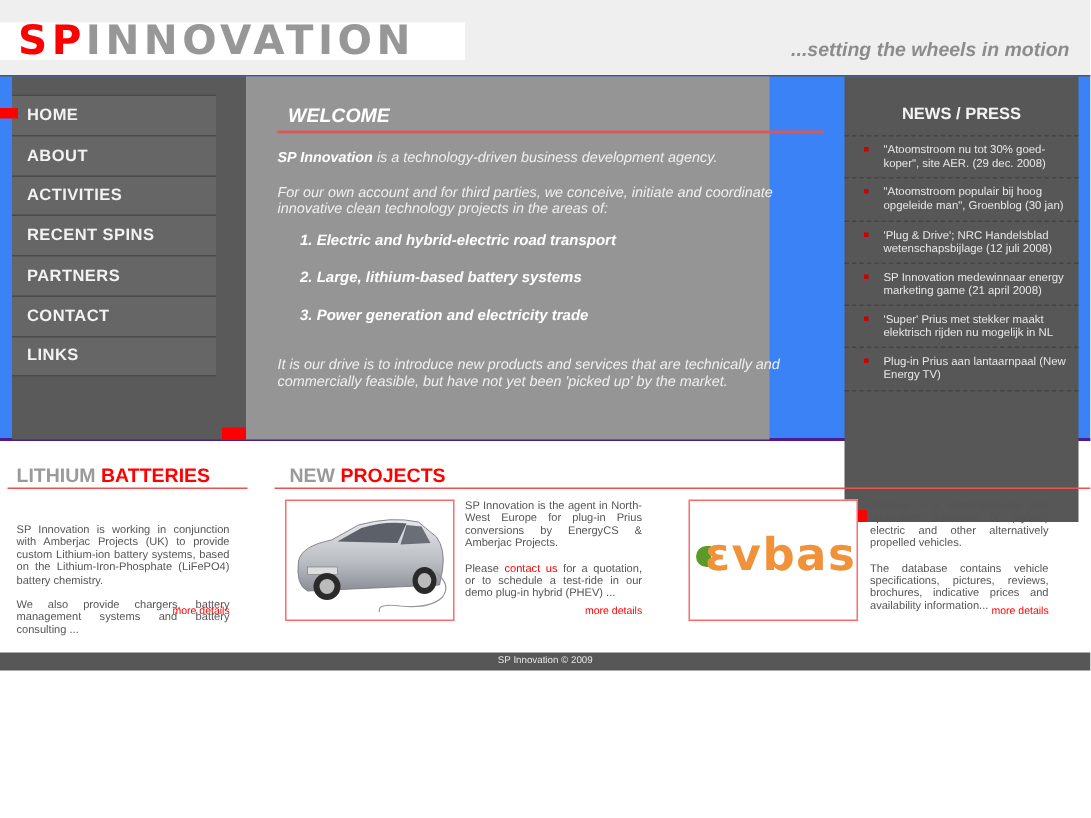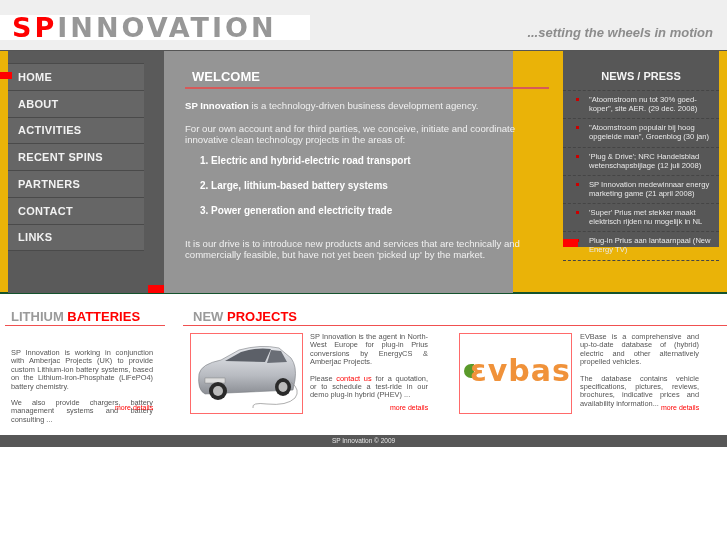--- a/index.html
+++ b/index.html
@@ -8,43 +8,43 @@
 
   
   .header { position: absolute; left: 0; top: 0; width: 727px; height: 50px; background: #efefef; }
   .logo { position: absolute; left: 0; top: 15px; height: 25px; background: #ffffff; padding: 0 12px; width: 310px;
           font-family: "DejaVu Sans", sans-serif; font-weight: bold; font-size: 27px; letter-spacing: 3px; line-height: 25px; }
   .logo .sp { color: #ff0000; }
   .logo .rest { color: #979797; }
   .tagline { position: absolute; right: 14px; top: 25px; font-style: italic; font-weight: bold; font-size: 13px; color: #8c8c8c; }
 
   
-  .band { position: absolute; left: 0; top: 50px; width: 727px; height: 244px; background: #eab308; border-top: 1px solid #555; border-bottom: 2px solid #14532d; }
+  .band { position: absolute; left: 0; top: 50px; width: 727px; height: 244px; background: #3b82f6; border-top: 1px solid #555; border-bottom: 2px solid #4c1d95; }
 
   
   .nav { position: absolute; left: 8px; top: 0; width: 156px; height: 242px; background: #5a5a5a; }
   .nav-inner { position: absolute; left: 0; top: 12px; width: 136px; }
   .nav-item { position: relative; height: 26.8px; border-top: 1px solid #4a4a4a; background: #666666; display: flex; align-items: center; padding-left: 10px; cursor: pointer; }
   .nav-item:last-child { border-bottom: 1px solid #4a4a4a; }
   .nav-label { color: #f2f2f2; font-weight: bold; font-size: 11px; letter-spacing: 0.3px; }
   .active-marker { position: absolute; left: -8px; top: 8px; width: 12px; height: 7px; background: #ff0000; }
   .nav-corner { position: absolute; right: 0; bottom: 0; width: 16px; height: 8px; background: #ff0000; }
 
   
-  .content { position: absolute; left: 164px; top: 0; width: 349px; height: 242px; background: #959595; }
+  .content { position: absolute; left: 164px; top: 0; width: 349px; height: 242px; background: #959595; font-style: italic; }
   .welcome-title { position: absolute; left: 28px; top: 18px; color: #ffffff; font-weight: bold; font-size: 13px; }
   .welcome-rule { position: absolute; left: 21px; top: 36px; width: 364px; height: 2px; background: #d65a5a; }
   .content-text { position: absolute; left: 21px; top: 49px; width: 365px; color: #f0f0f0; font-size: 9.6px; line-height: 11px; }
   .content-text p { margin-bottom: 12px; }
   .content-text b { color: #ffffff; }
   .areas { list-style: none; margin: -2px 0 8px 0; }
   .areas li { font-weight: bold; color: #ffffff; font-size: 10px; padding-left: 15px; height: 25px; }
 
   
-  .news { position: absolute; left: 563px; top: 0; width: 156px; height: 196px; background: #575757; }
+  .news { position: absolute; left: 563px; top: 0; width: 156px; height: 297px; background: #575757; }
   .news-title { position: absolute; left: 0; top: 19px; width: 156px; text-align: center; color: #f4f4f4; font-weight: bold; font-size: 11px; }
   .news-list { position: absolute; left: 0; top: 39px; width: 156px; border-top: 1px dashed #454545; }
   .news-item { position: relative; height: 28.3px; border-bottom: 1px dashed #454545; padding: 4px 8px 0 26px; color: #e8e8e8; font-size: 7.6px; line-height: 9px; cursor: pointer; }
   .news-bullet { position: absolute; left: 13px; top: 7px; width: 3px; height: 3px; background: #cc0000; }
   .news-corner { position: absolute; left: 0; bottom: 0; width: 15px; height: 8px; background: #ff0000; }
 
   
   .section-title { position: absolute; font-weight: bold; font-size: 13px; }
   .grey { color: #9a9a9a; }
   .red { color: #ff0000; }

